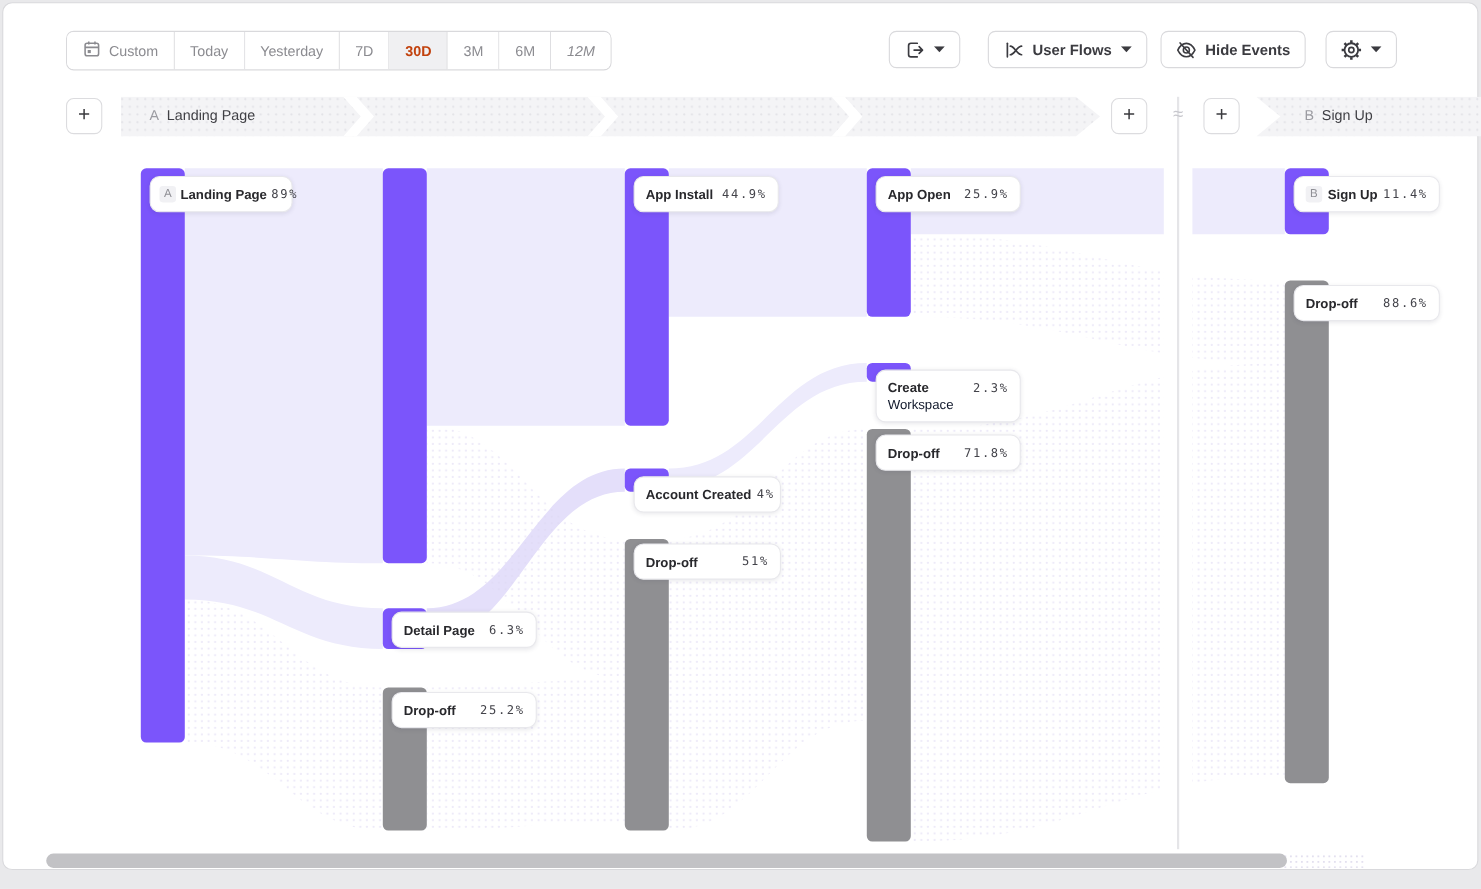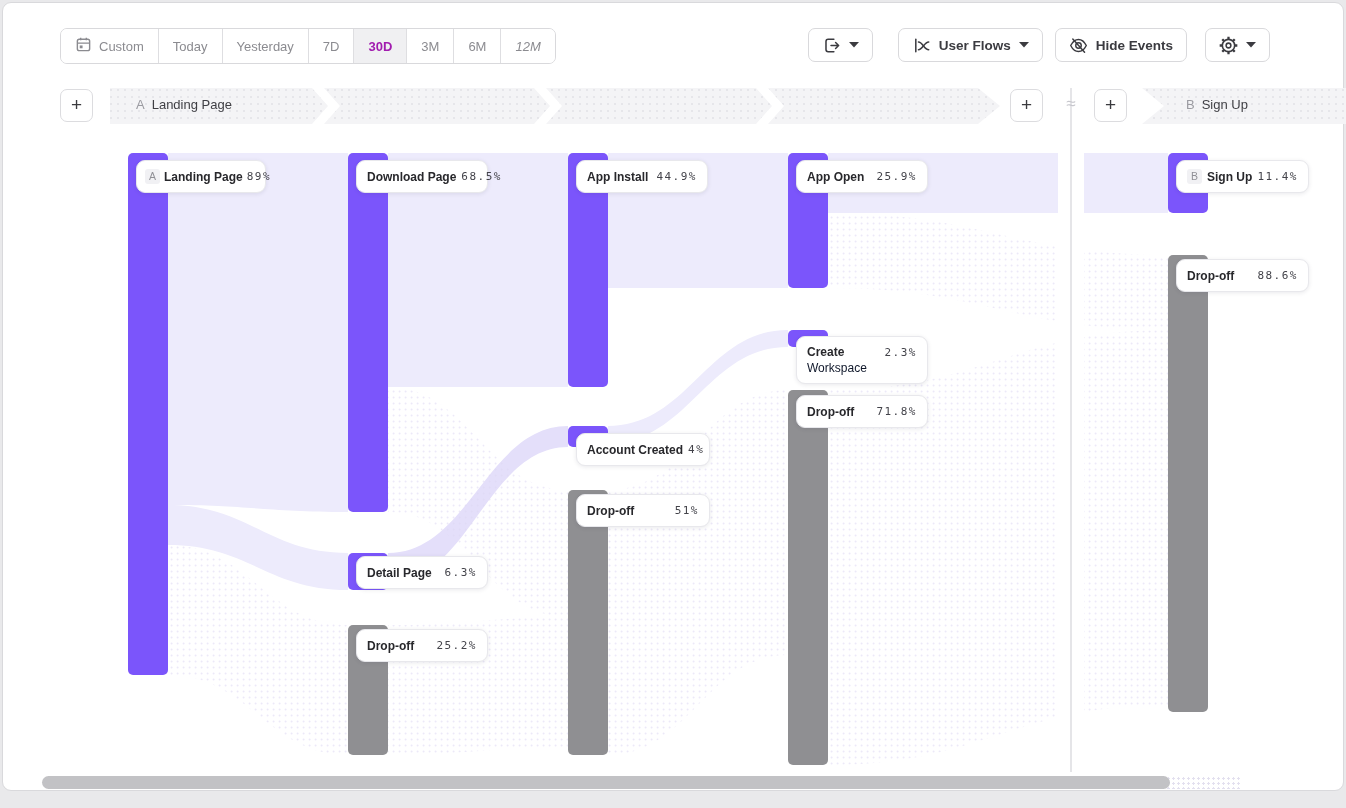--- a/index.html
+++ b/index.html
@@ -8,21 +8,21 @@
     border:1px solid #d9d9dc;border-radius:9px;}
   .stage{position:absolute;left:0;top:0;width:1269px;height:808px;margin-left:32px;}
 
   
   .seg-group{position:absolute;left:28px;top:28px;height:34px;display:flex;align-items:stretch;
     background:#fff;border:1px solid #d9d9dc;border-radius:7px;overflow:hidden;}
   .seg{display:flex;align-items:center;gap:7px;padding:0 14px;font-size:13px;font-weight:500;
     color:#8b8b90;background:#fff;border:none;border-right:1px solid #dedee1;cursor:pointer;
     font-family:"Liberation Sans",sans-serif;}
   .seg:last-child{border-right:none;font-style:italic;}
-  .seg.active{background:#f0f0f2;color:#a21caf;font-weight:700;}
+  .seg.active{background:#f0f0f2;color:#c2410c;font-weight:700;}
   .toolbar-right{position:absolute;top:28px;right:31px;display:flex;gap:12px;}
   .tbtn{display:flex;align-items:center;gap:8px;height:34px;padding:0 13px;background:#fff;
     border:1px solid #d9d9dc;border-radius:7px;font-size:13.5px;font-weight:600;color:#3b3b40;
     cursor:pointer;font-family:"Liberation Sans",sans-serif;}
   .tbtn svg{display:block;}
   .btn-flows{margin-left:13px;}
   .btn-gear{margin-left:6px;}
 
   
   .steps-svg{position:absolute;left:0;top:88px;}
@@ -240,24 +240,20 @@
   <div class="step-label step-b">
     <span class="letter">B</span>
     <span>Sign Up</span>
   </div>
 
   <div class="card card-landing">
     <span class="badge">A</span>
     <span class="name">Landing Page</span>
     <span class="pct">89%</span>
   </div>
-  <div class="card card-download">
-    <span class="name">Download Page</span>
-    <span class="pct">68.5%</span>
-  </div>
   <div class="card card-appinstall">
     <span class="name">App Install</span>
     <span class="pct">44.9%</span>
   </div>
   <div class="card card-appopen">
     <span class="name">App Open</span>
     <span class="pct">25.9%</span>
   </div>
   <div class="card card-createws two-line">
     <span class="row">

